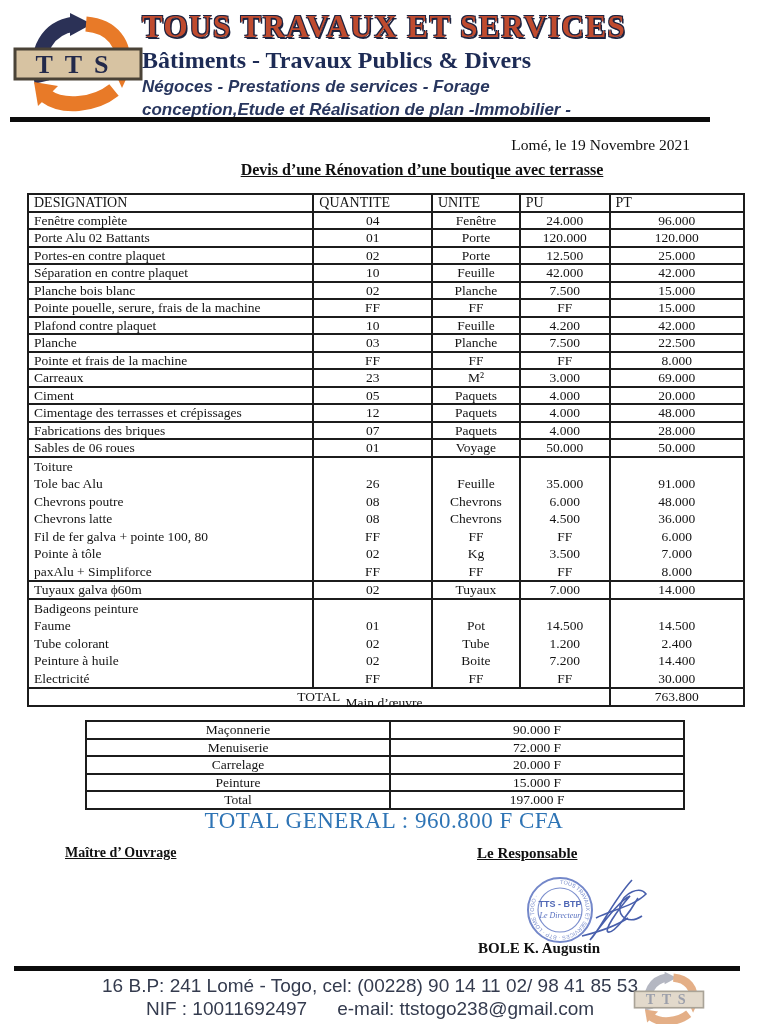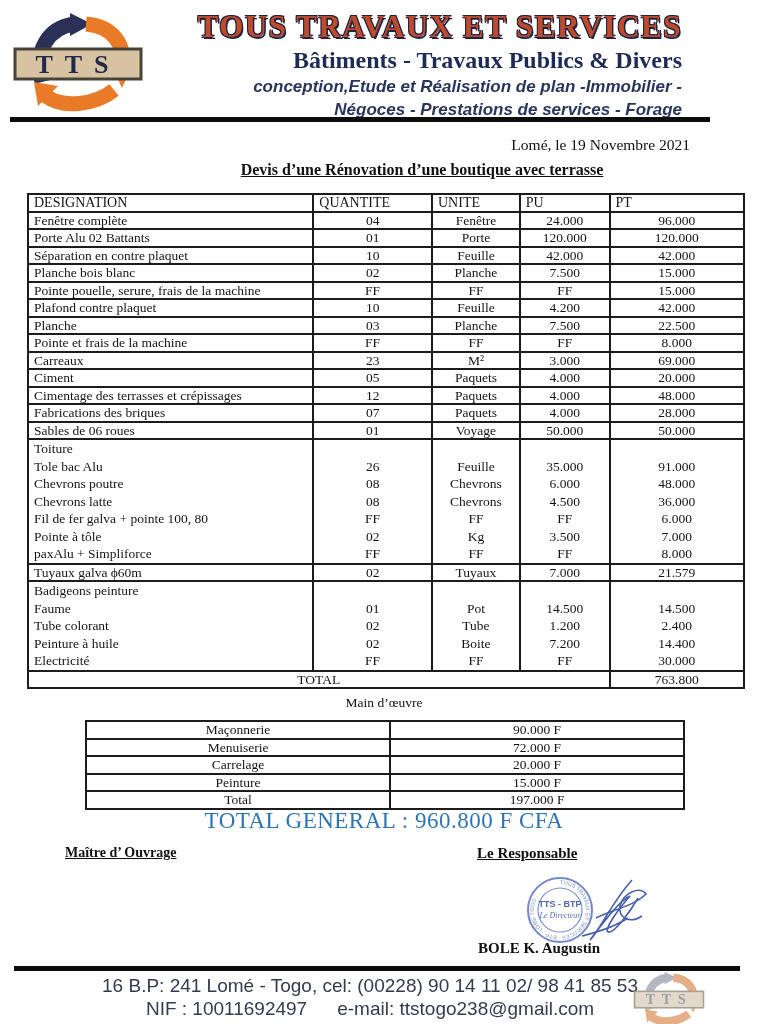--- a/index.html
+++ b/index.html
@@ -1,21 +1,21 @@
 <!DOCTYPE html>
 <html><head>
 <meta charset="utf-8">
 <style>
   html,body{margin:0;padding:0;background:#e8e8e8;}
   .page{position:relative;width:768px;height:1024px;background:#ffffff;margin:0 auto;
         font-family:"Liberation Serif",serif;color:#101010;overflow:hidden;}
 
   
   .logo{position:absolute;left:12px;top:10px;width:132px;height:106px;}
-  .header-text{position:absolute;left:142px;top:8px;width:540px;text-align:right;}
+  .header-text{position:absolute;left:142px;top:8px;width:540px;text-align:left;}
   .company-name{font-size:31px;font-weight:bold;letter-spacing:1.5px;color:#bf4b2f;line-height:38px;
         text-shadow:-1px -1px 0 #1d2340,1px -1px 0 #1d2340,-1px 1px 0 #1d2340,1.5px 1.5px 0 #1d2340;}
   .subtitle{font-size:24px;font-weight:bold;color:#1d2b55;line-height:29px;}
   .tagline{font-family:"Liberation Sans",sans-serif;font-style:italic;font-weight:bold;
         color:#28365e;font-size:17px;line-height:23px;}
   .header-rule{position:absolute;left:10px;top:117px;width:700px;height:5px;background:#0c0c0c;}
 
   
   .date-line{position:absolute;top:136px;left:0;width:690px;text-align:right;font-size:15.5px;}
   .doc-title{position:absolute;top:161px;left:0;width:768px;text-align:center;
@@ -67,22 +67,22 @@
       <path d="M102,80 C82,96 50,98 34,86" fill="none" stroke="#e87a28" stroke-width="15"></path>
       <polygon points="26,96 22,72 46,76" fill="#e87a28"></polygon>
       <rect x="3" y="39" width="126" height="30" fill="#d7c3a2" stroke="#4a4337" stroke-width="3"></rect>
       <text x="66" y="63" text-anchor="middle" font-family="Liberation Serif, serif" font-weight="bold" font-size="26" letter-spacing="12" fill="#23294a">TTS</text>
     </svg>
   </div>
 
   <div class="header-text">
     <div class="company-name">TOUS TRAVAUX ET SERVICES</div>
     <div class="subtitle">Bâtiments - Travaux Publics &amp; Divers</div>
+    <div class="tagline">Négoces - Prestations de services - Forage</div>
     <div class="tagline">conception,Etude et Réalisation de plan -Immobilier -</div>
-    <div class="tagline">Négoces - Prestations de services - Forage</div>
   </div>
   <div class="header-rule"></div>
 
   <div class="date-line">Lomé, le 19 Novembre 2021</div>
   <div class="doc-title">Devis d’une Rénovation d’une boutique avec terrasse</div>
 
   <table id="items-table">
     <colgroup>
       <col style="width:286px">
         <col style="width:119px">
@@ -108,20 +108,27 @@
           <td class="c">96.000</td>
         </tr>
         <tr>
           <td>Porte Alu 02 Battants</td>
           <td class="c">01</td>
           <td class="c">Porte</td>
           <td class="c">120.000</td>
           <td class="c">120.000</td>
         </tr>
         <tr>
+          <td>Portes-en contre plaquet</td>
+          <td class="c">02</td>
+          <td class="c">Porte</td>
+          <td class="c">12.500</td>
+          <td class="c">25.000</td>
+        </tr>
+        <tr>
           <td>Séparation  en contre plaquet</td>
           <td class="c">10</td>
           <td class="c">Feuille</td>
           <td class="c">42.000</td>
           <td class="c">42.000</td>
         </tr>
         <tr>
           <td>Planche bois blanc</td>
           <td class="c">02</td>
           <td class="c">Planche</td>
@@ -236,21 +243,21 @@
             <div class="cl">6.000</div>
             <div class="cl">7.000</div>
             <div class="cl">8.000</div>
           </td>
         </tr>
         <tr>
           <td>Tuyaux galva ϕ60m</td>
           <td class="c">02</td>
           <td class="c">Tuyaux</td>
           <td class="c">7.000</td>
-          <td class="c">21.579</td>
+          <td class="c">14.000</td>
         </tr>
         <tr>
           <td>
             <div class="cl">Badigeons peinture</div>
             <div class="cl">Faume</div>
             <div class="cl">Tube colorant</div>
             <div class="cl">Peinture à huile</div>
             <div class="cl">Electricité</div>
           </td>
           <td class="c">

